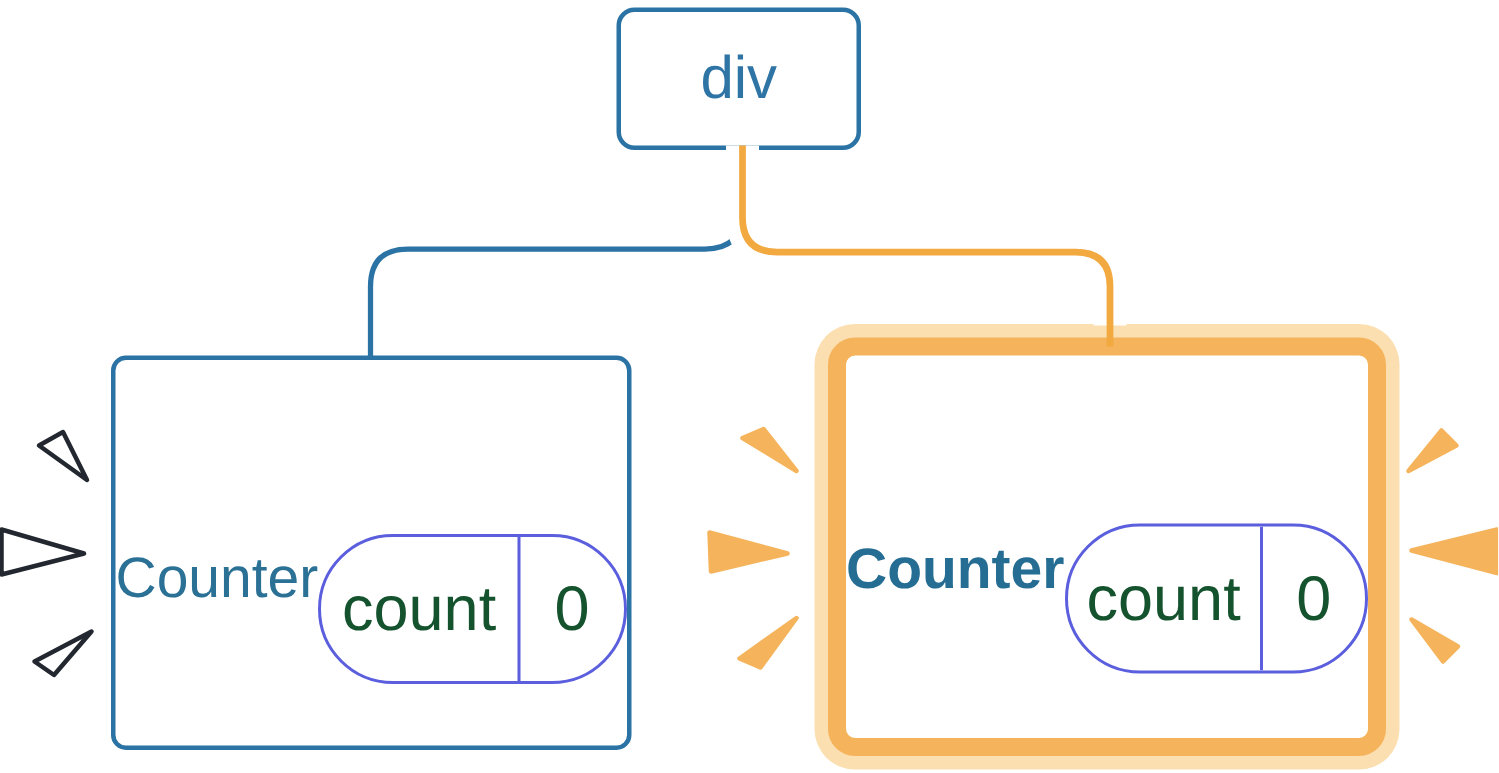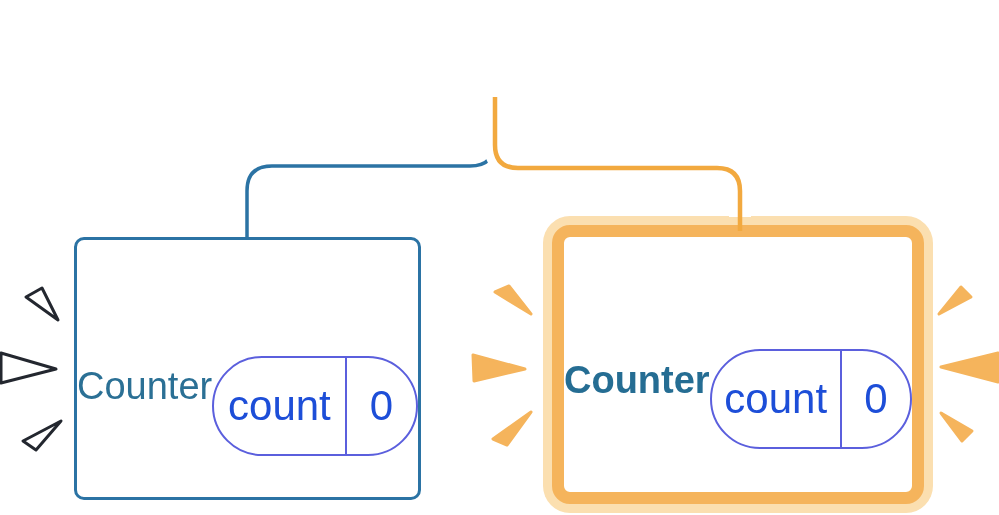--- a/index.html
+++ b/index.html
@@ -36,29 +36,32 @@
   .component-box.highlighted .component-title{font-weight:700;color:#256D93;}
 
   
   .state-pill{
     margin-top:40px;box-sizing:border-box;height:100px;
     border:2px solid #5B5FDD;border-radius:50px;display:flex;overflow:hidden;background:#ffffff;
   }
   .component-box.plain .state-pill{width:265px;}
   .component-box.highlighted .state-pill{width:268px;margin-top:38px;}
   .state-pill .cell{display:flex;align-items:center;justify-content:center;
-    font-size:42px;color:#1d4ed8;}
+    font-size:42px;color:#14532d;}
   .state-pill .cell.key{flex:1.88;border-right:2px solid #5B5FDD;}
   .state-pill .cell.val{flex:1;}
 </style>
 </head>
 <body>
 
 <div class="stage">
 
+  <div class="root-node">
+    <span class="label">div</span>
+  </div>
 
   <div class="component-box plain">
     <div class="component-title">Counter</div>
     <div class="state-pill">
       <div class="cell key">count</div>
       <div class="cell val">0</div>
     </div>
   </div>
 
   <div class="component-box highlighted">

